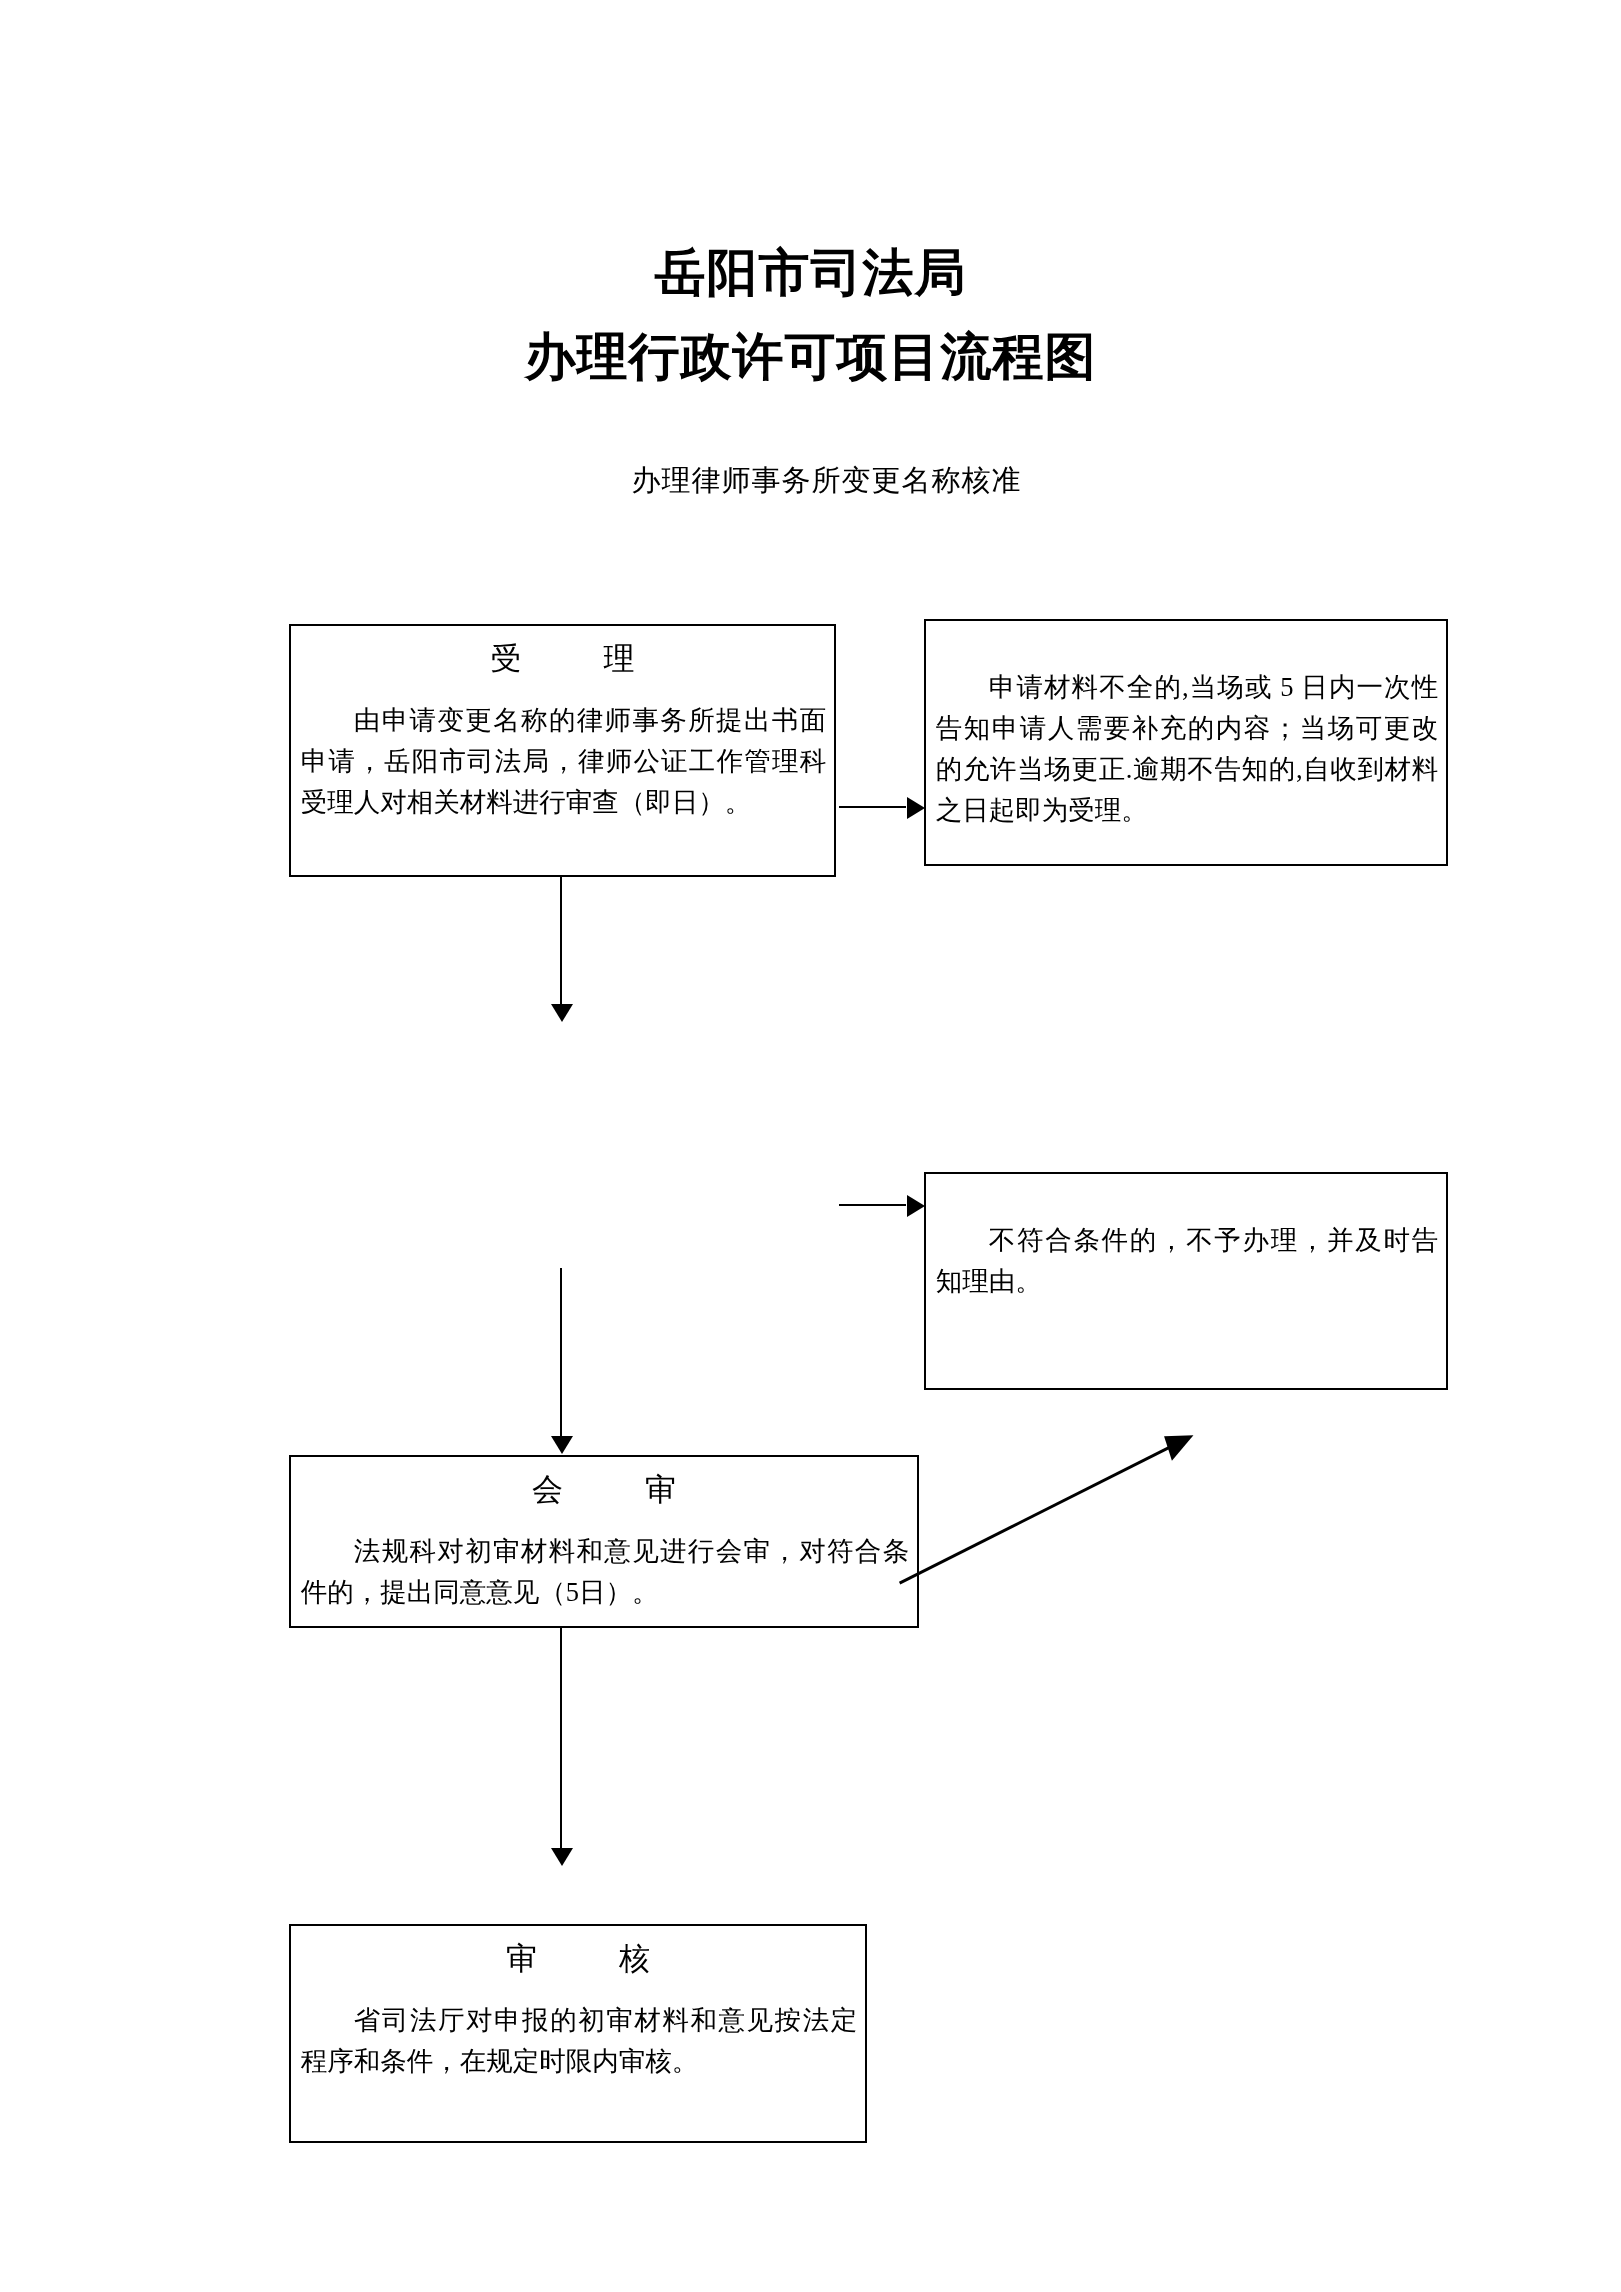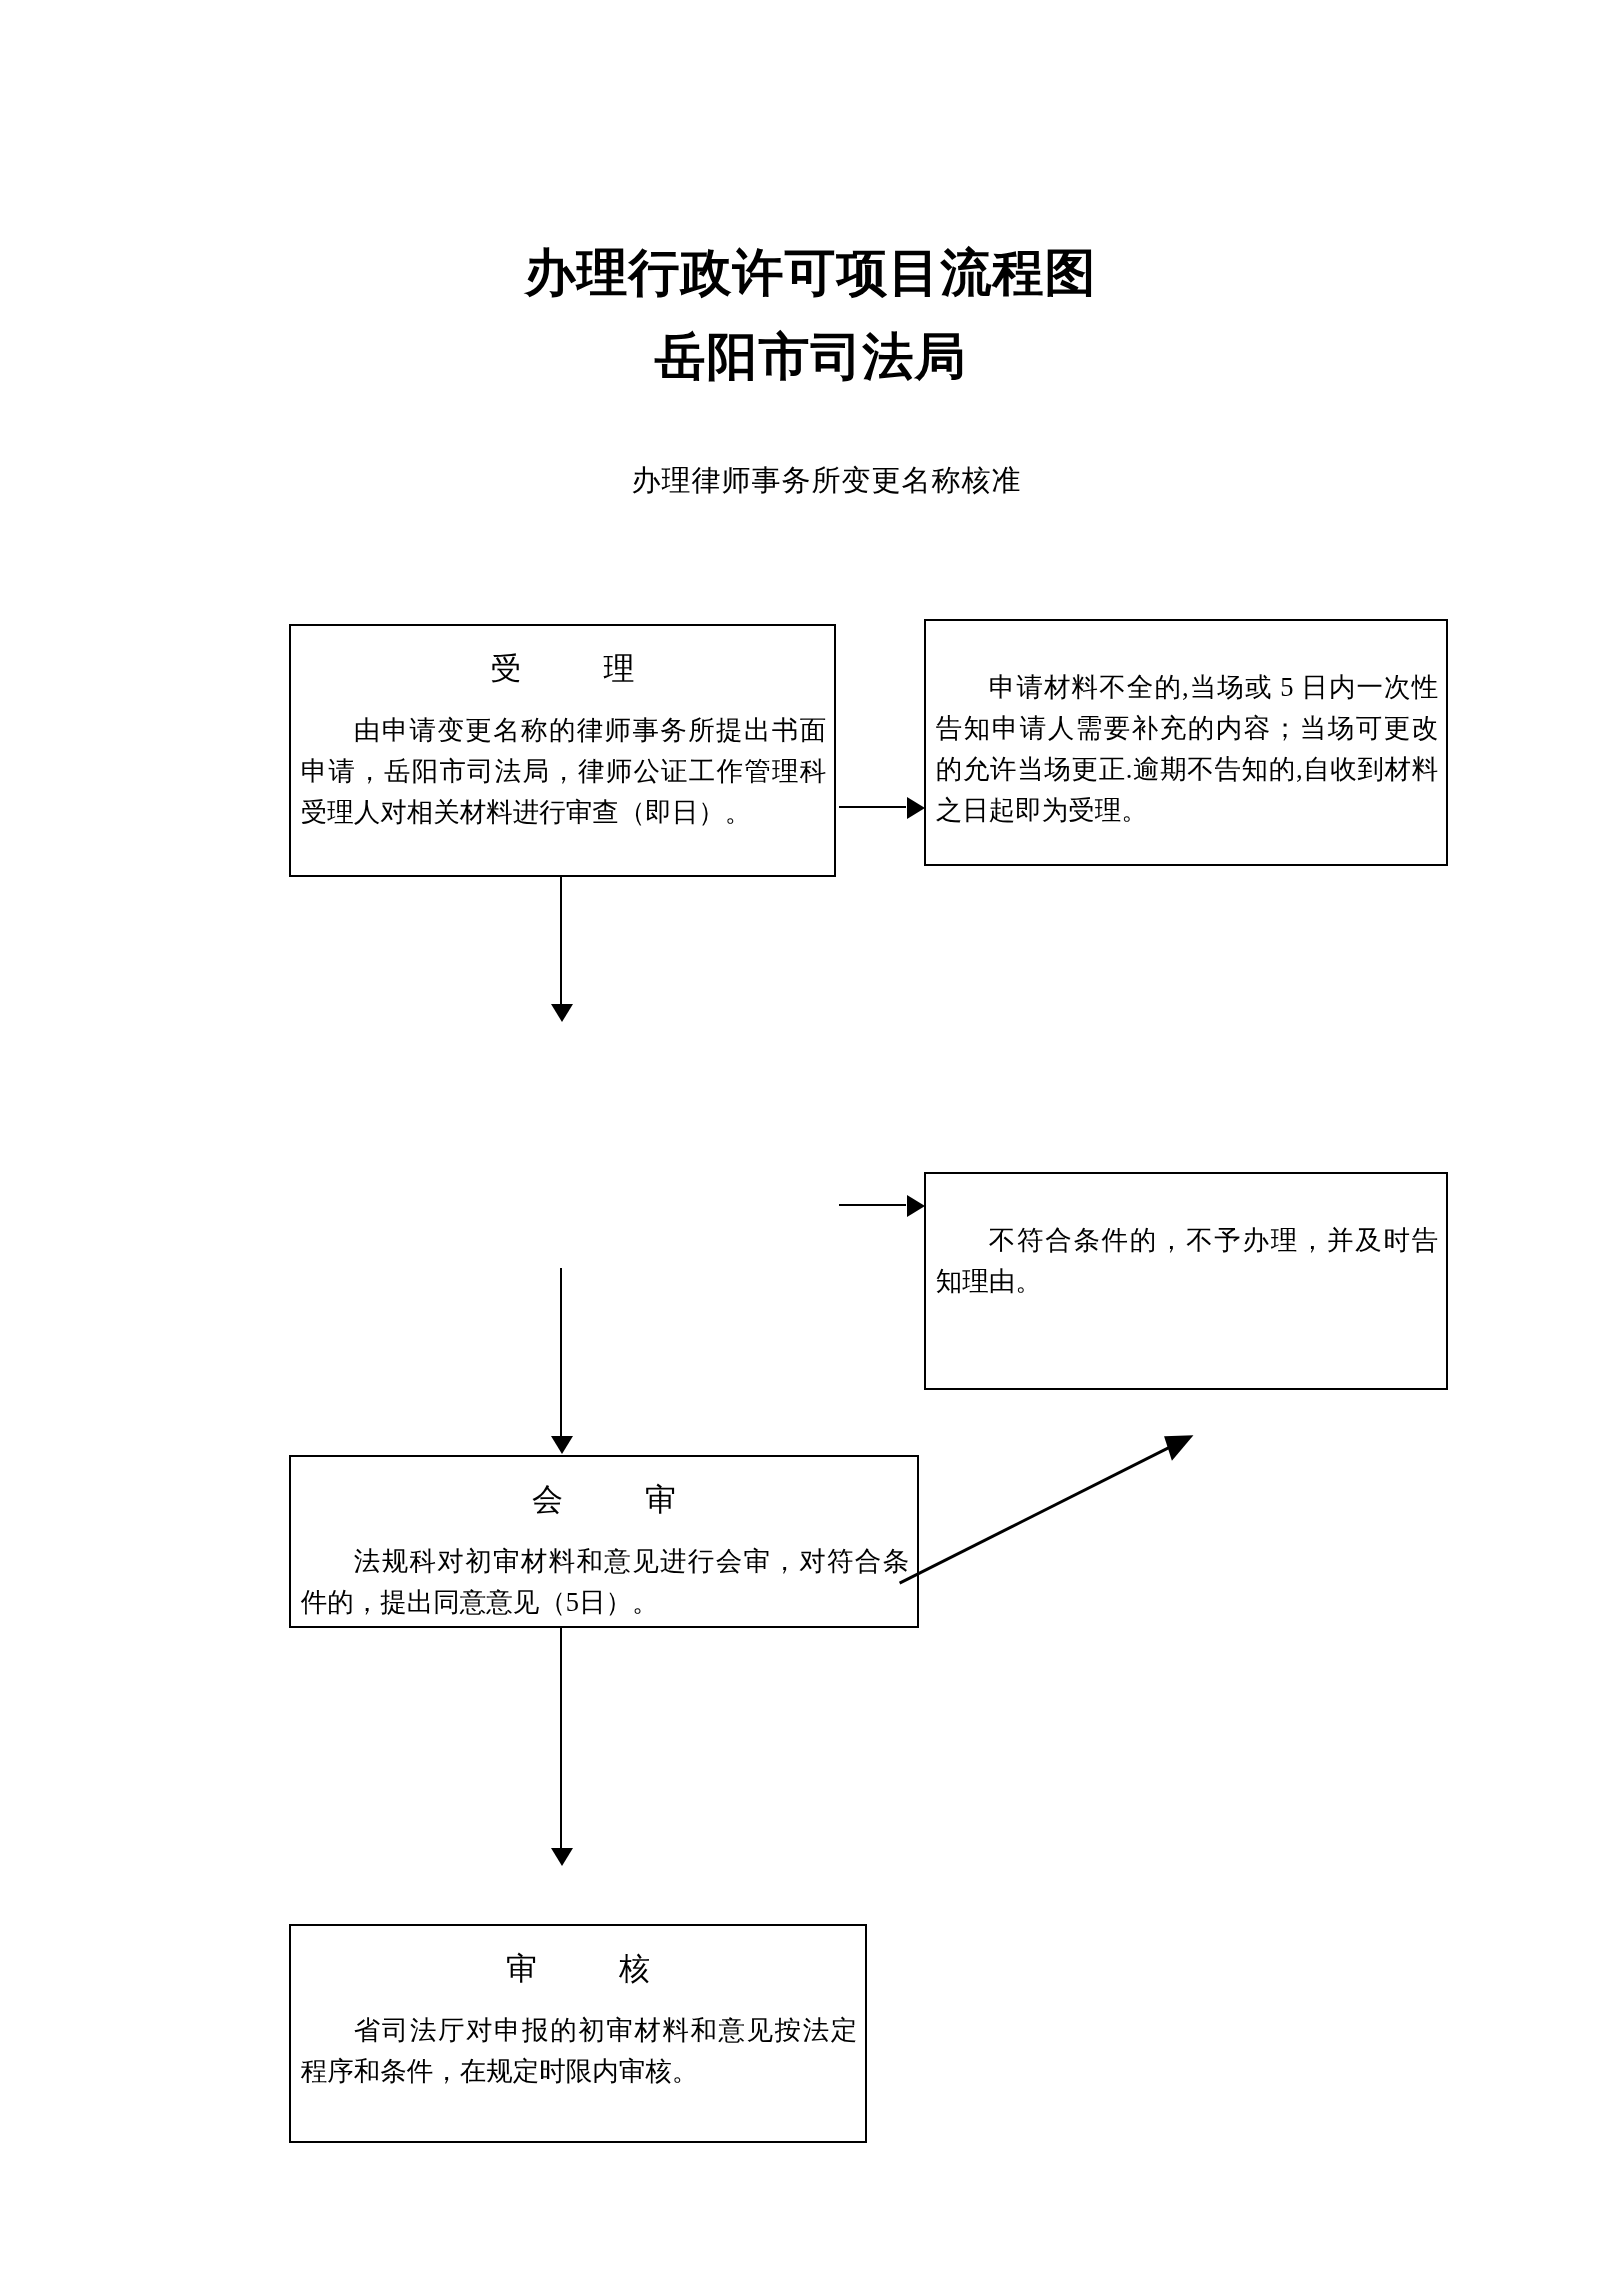--- a/index.html
+++ b/index.html
@@ -60,21 +60,21 @@
     border: 2px solid #000000;
     background: #ffffff;
   }
   .box-heading {
     font-family: "Liberation Serif", "DejaVu Serif", serif;
     font-size: 31px;
     line-height: 45px;
     text-align: center;
     letter-spacing: 25.5px;
     text-indent: 25.5px;
-    padding-top: 20px;
+    padding-top: 10px;
     white-space: nowrap;
   }
   .box-body {
     font-family: "Liberation Serif", "DejaVu Serif", serif;
     font-size: 26.5px;
     line-height: 41px;
     text-align: justify;
     text-indent: 53px;
     padding: 5.9px 7.8px 0 9.8px;
     word-break: break-all;
@@ -140,22 +140,22 @@
     height: 206px;
     pointer-events: none;
   }
 </style>
 </head>
 <body>
 
 <div id="page">
 
   <div class="title-block">
+    <div class="title-line">岳阳市司法局</div>
     <div class="title-line">办理行政许可项目流程图</div>
-    <div class="title-line">岳阳市司法局</div>
   </div>
 
   <div class="subtitle-block">
     <div class="subtitle-line">办理律师事务所变更名称核准</div>
   </div>
 
   <div class="flow-box" id="box-accept">
     <div class="box-heading">受　理</div>
     <div class="box-body">由申请变更名称的律师事务所提出书面申请，岳阳市司法局，律师公证工作管理科受理人对相关材料进行审查（即日）。</div>
   </div>

